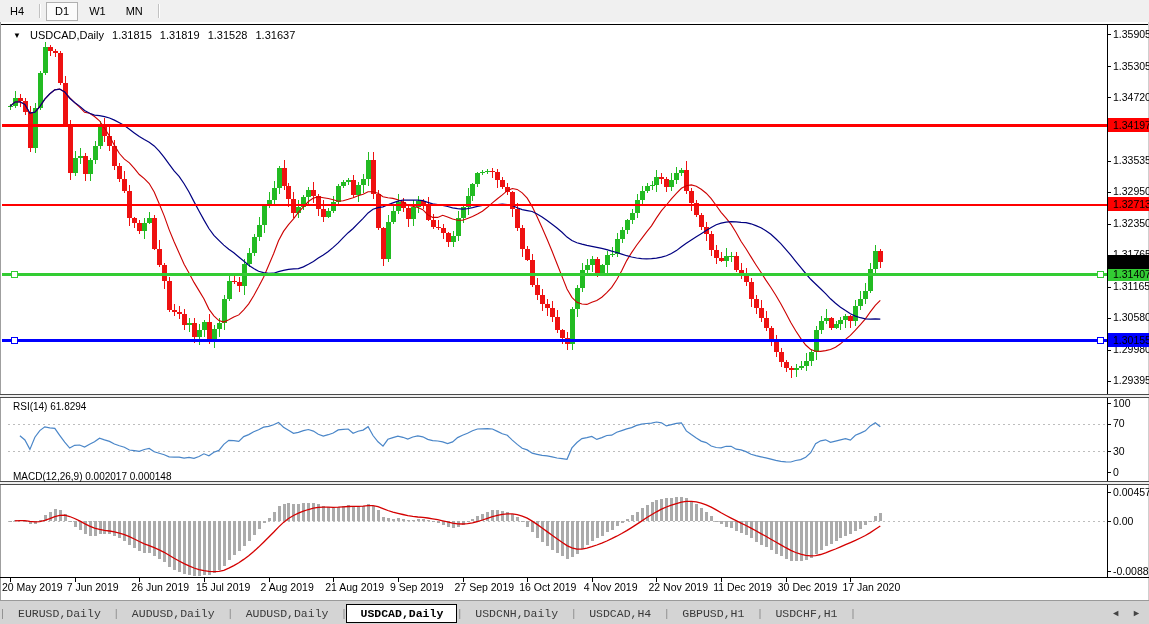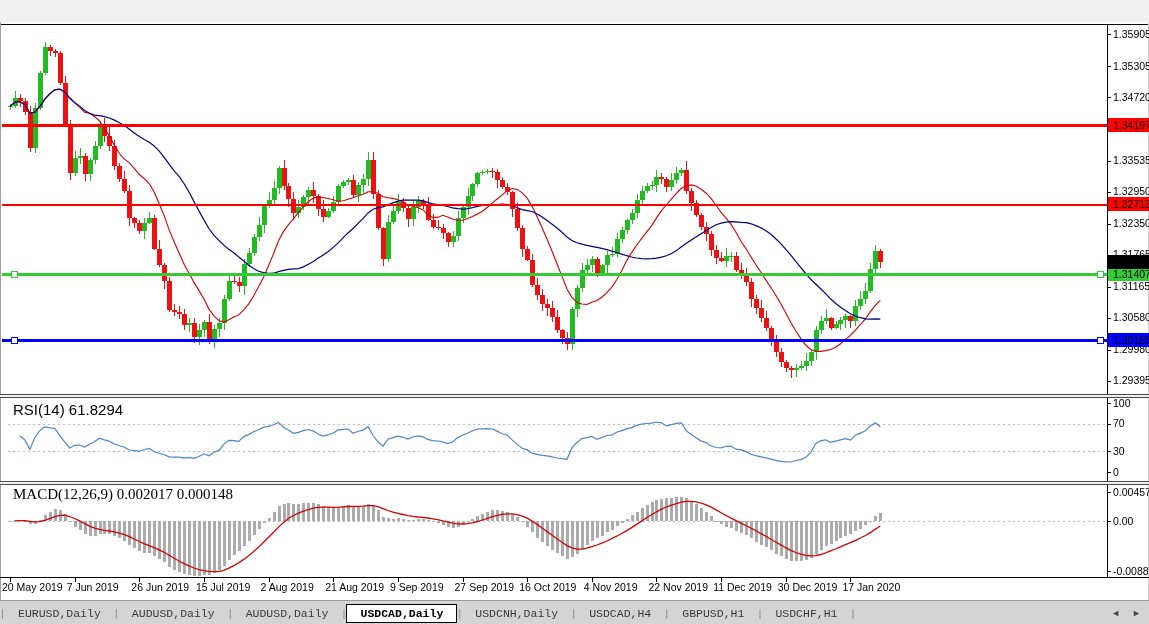--- a/index.html
+++ b/index.html
@@ -9,37 +9,45 @@
   .toolbar{position:absolute;left:0;top:0;width:1149px;height:22px;background:#f0f0f0;
     border-bottom:1px solid #cfcfcf;display:flex;align-items:center;font-size:11px;color:#000;}
   .tfbtn{padding:2px 8px;margin:0 1px;border:1px solid transparent;cursor:default;line-height:13px;}
   .tfbtn.active{background:#fbfbfb;border:1px solid #b0b0b0;}
   .tbsep{width:1px;height:14px;background:#c2c2c2;margin:0 5px;box-shadow:1px 0 0 #ffffff;}
   
   .workspace{position:absolute;left:0;top:22px;width:1149px;height:578px;background:#ffffff;}
   .chart-title{position:absolute;left:13px;top:7px;font-size:11px;color:#000;white-space:nowrap;z-index:5;}
   .chart-title .tri{font-size:8px;margin-right:6px;vertical-align:1px;}
   .chart-title span{margin-right:5px;}
-  .panel-label{position:absolute;left:13px;font-size:15px;color:#000;z-index:5;white-space:nowrap;}
+  .panel-label{position:absolute;left:13px;font-size:10px;color:#000;z-index:5;white-space:nowrap;}
   #rsi-label{top:379px;}
-  #macd-label{top:464px;font-family:Liberation Serif, serif;}
+  #macd-label{top:449px;}
   svg text{font-family:"Liberation Sans",sans-serif;fill:#000;}
   
   .tabbar{position:absolute;left:0;top:600px;width:1149px;height:24px;background:#d4d4d4;
     border-top:1px solid #9a9a9a;display:flex;align-items:center;font-size:11.5px;color:#3a3a3a;}
   .tab{padding:3px 13px;white-space:nowrap;cursor:default;font-family:Liberation Mono, monospace;}
   .tab.active{background:#ffffff;border:1px solid #000;font-weight:bold;color:#000;padding:2px 13px;}
   .tabsep{color:#8f8f8f;padding:0 1px;}
   .scrollers{margin-left:auto;margin-right:8px;display:flex;gap:12px;color:#444;font-size:9px;}
   .scrollers span{cursor:default;}
 </style>
 </head>
 <body>
 
 <div class="app">
+  <div class="toolbar" id="toolbar">
+      <div class="tfbtn">H4</div>
+      <div class="tbsep"></div>
+      <div class="tfbtn active">D1</div>
+      <div class="tfbtn">W1</div>
+      <div class="tfbtn">MN</div>
+      <div class="tbsep"></div>
+    </div>
 
   <div class="workspace">
     <svg id="chart-svg" width="1149" height="578" viewBox="0 0 1149 578">
         <g>
           <line x1="0" y1="2.5" x2="1149" y2="2.5" stroke="#000" shape-rendering="crispEdges"></line>
           <line x1="0.5" y1="0" x2="0.5" y2="578" stroke="#9f9f9f" shape-rendering="crispEdges"></line>
           <line x1="1148.5" y1="0" x2="1148.5" y2="578" stroke="#cfcfcf" shape-rendering="crispEdges"></line>
           <line x1="0" y1="555.5" x2="1149" y2="555.5" stroke="#000" shape-rendering="crispEdges"></line>
           <line x1="1107.5" y1="2" x2="1107.5" y2="555" stroke="#000" shape-rendering="crispEdges"></line>
         </g>
@@ -704,20 +712,28 @@
           <line x1="656.5" y1="556" x2="656.5" y2="560" stroke="#000" shape-rendering="crispEdges"></line>
           <text x="648.49" y="569" font-size="10.5">22 Nov 2019</text>
           <line x1="721.5" y1="556" x2="721.5" y2="560" stroke="#000" shape-rendering="crispEdges"></line>
           <text x="713.139" y="569" font-size="10.5">11 Dec 2019</text>
           <line x1="786.5" y1="556" x2="786.5" y2="560" stroke="#000" shape-rendering="crispEdges"></line>
           <text x="777.788" y="569" font-size="10.5">30 Dec 2019</text>
           <line x1="850.5" y1="556" x2="850.5" y2="560" stroke="#000" shape-rendering="crispEdges"></line>
           <text x="842.437" y="569" font-size="10.5">17 Jan 2020</text>
         </g>
       </svg>
+    <div class="chart-title">
+      <span class="tri">▼</span>
+      <span>USDCAD,Daily</span>
+      <span>1.31815</span>
+      <span>1.31819</span>
+      <span>1.31528</span>
+      <span>1.31637</span>
+    </div>
     <div class="panel-label" id="rsi-label">RSI(14) 61.8294</div>
     <div class="panel-label" id="macd-label">MACD(12,26,9) 0.002017 0.000148</div>
   </div>
 
   <div class="tabbar" id="tabbar">
       <span class="tabsep">|</span>
       <span class="tab">EURUSD,Daily</span>
       <span class="tabsep">|</span>
       <span class="tab">AUDUSD,Daily</span>
       <span class="tabsep">|</span>

